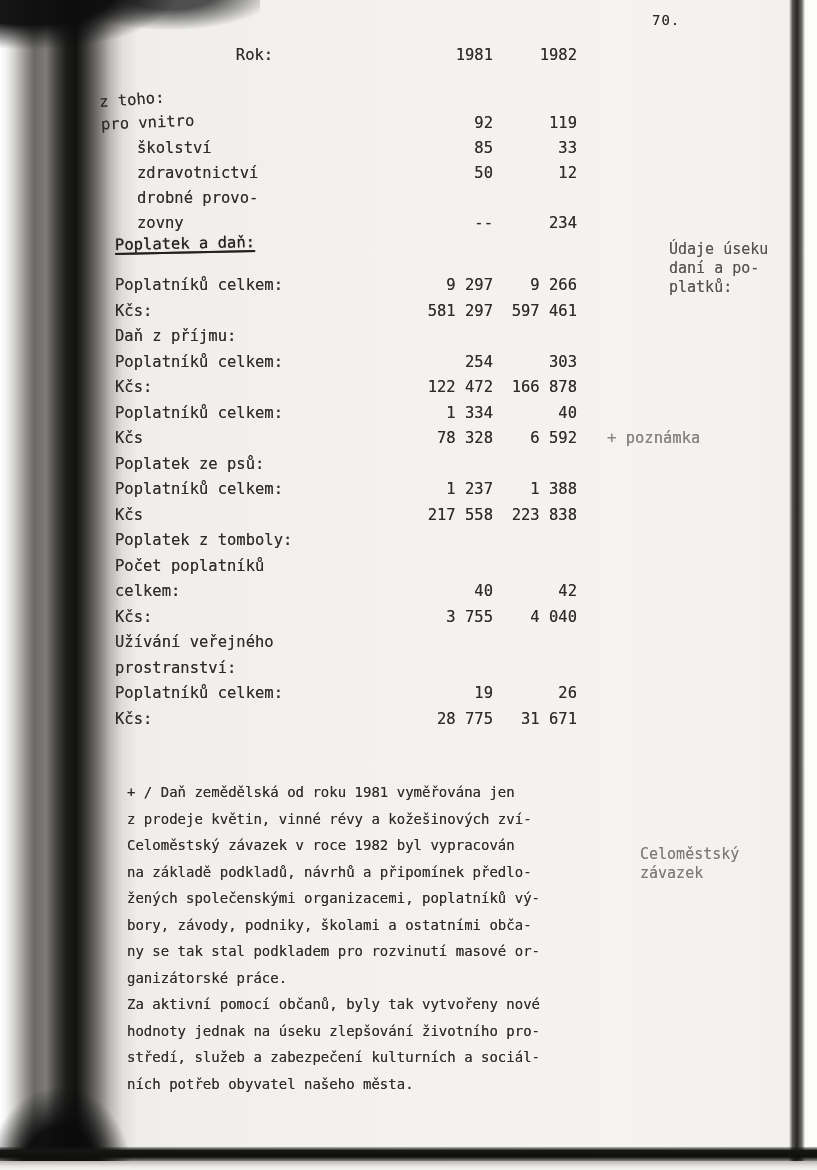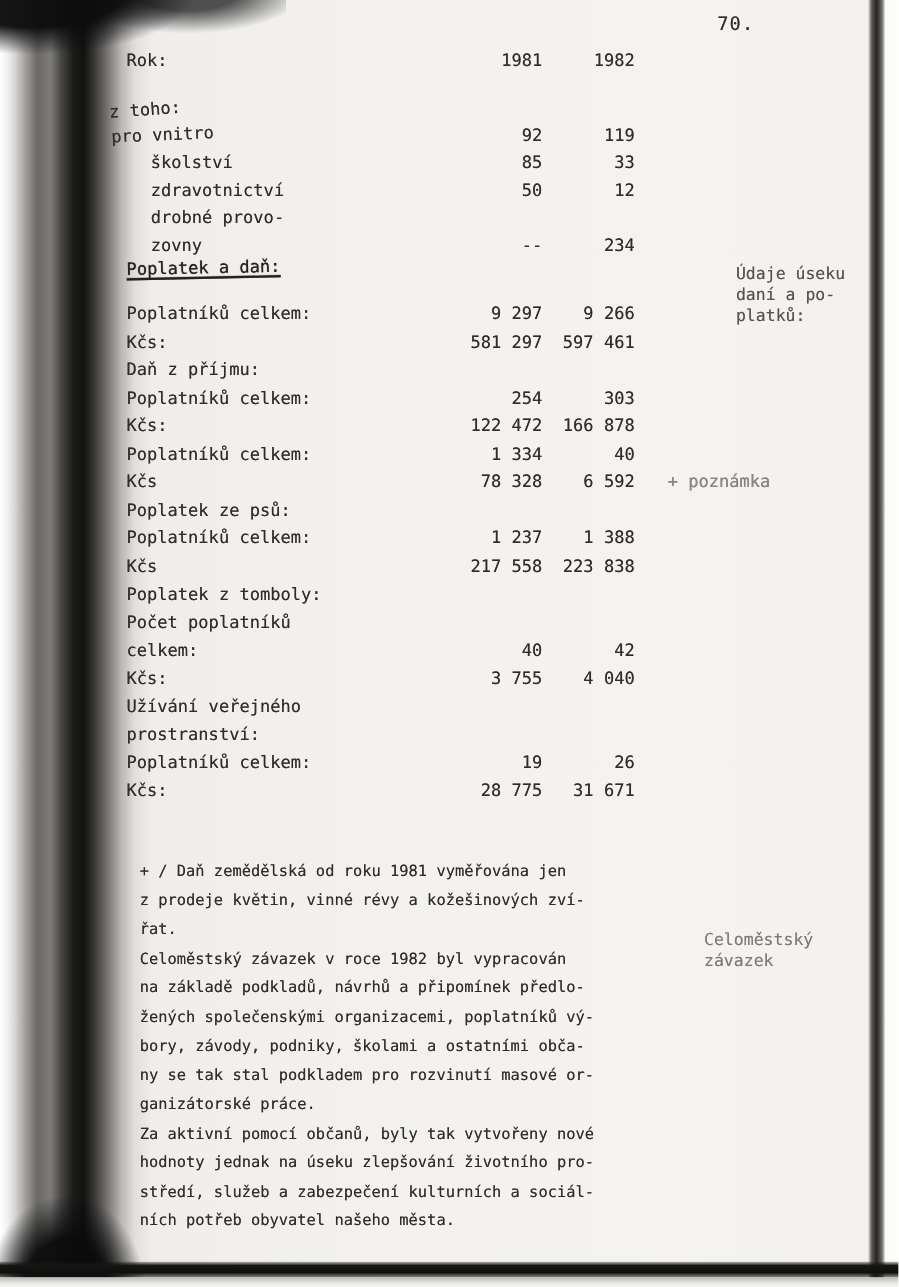--- a/index.html
+++ b/index.html
@@ -38,28 +38,28 @@
   .bottom-band{
     position:absolute;left:0;top:1147px;width:817px;height:14px;
     background:linear-gradient(180deg, rgba(20,20,19,.25) 0%, #161615 25%, #0f0f0e 70%, rgba(20,20,19,.5) 100%);
   }
   .bottom-below{
     position:absolute;left:0;top:1161px;width:817px;height:9px;
     background:linear-gradient(180deg,#b9b8b6 0%,#e8e7e5 60%,#f6f6f5 100%);
   }
 
   
-  .page-number{position:absolute;left:652px;top:12px;font-size:17px;letter-spacing:1px;}
+  .page-number{position:absolute;left:652px;top:12px;font-size:14px;letter-spacing:1px;}
   .grid-row{display:grid;grid-template-columns:281px 97px 84px auto;}
   .grid-row .lbl{text-align:left;}
   .grid-row .v1,.grid-row .v2{text-align:right;}
   .grid-row .note{padding-left:30px;color:#8b8884;white-space:nowrap;}
 
   .year-header{position:absolute;left:115px;top:46px;width:560px;font-size:15.5px;}
-  .year-header .lbl{text-align:left;padding-right:2px;}
+  .year-header .lbl{text-align:center;padding-right:2px;}
 
   .rows{position:absolute;left:115px;width:640px;font-size:15.5px;}
   .rows .row{line-height:25.5px;height:25.5px;white-space:nowrap;}
   #budget-rows{top:86px;}
   #budget-rows .row{line-height:25px;height:25px;}
   #budget-rows div.row:nth-of-type(1) .lbl{transform:rotate(-4deg) translate(-16px,3px);transform-origin:left center;display:inline-block;}
   #budget-rows div.row:nth-of-type(2) .lbl{transform:rotate(-2.5deg) translate(-14px,1px);transform-origin:left center;display:inline-block;}
   #budget-rows div.row:nth-of-type(n+3) .lbl{padding-left:22px;}
   #tax-rows{top:273px;}
 
@@ -279,21 +279,20 @@
     <div>Celoměstský</div>
     <div>závazek</div>
   </div>
 
   <div class="body-text ink">
 
       <div class="line">+ / Daň zemědělská od roku 1981 vyměřována jen</div>
 
       <div class="line">z prodeje květin, vinné révy a kožešinových zví-</div>
 
-      <div class="line">řat.</div>
 
       <div class="line">Celoměstský závazek v roce 1982 byl vypracován</div>
 
       <div class="line">na základě podkladů, návrhů a připomínek předlo-</div>
 
       <div class="line">žených společenskými organizacemi, poplatníků vý-</div>
 
       <div class="line">bory, závody, podniky, školami a ostatními obča-</div>
 
       <div class="line">ny se tak stal podkladem pro rozvinutí masové or-</div>

